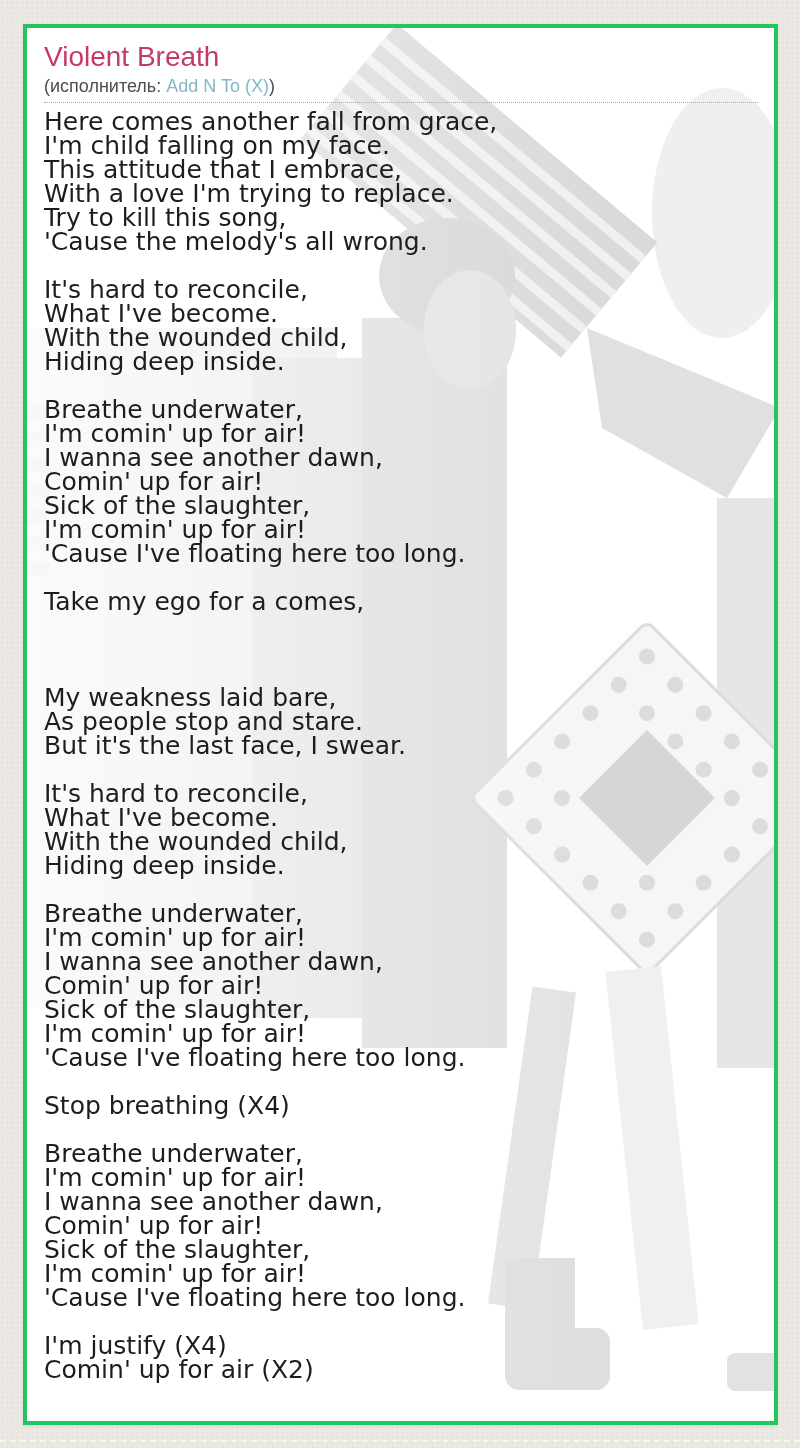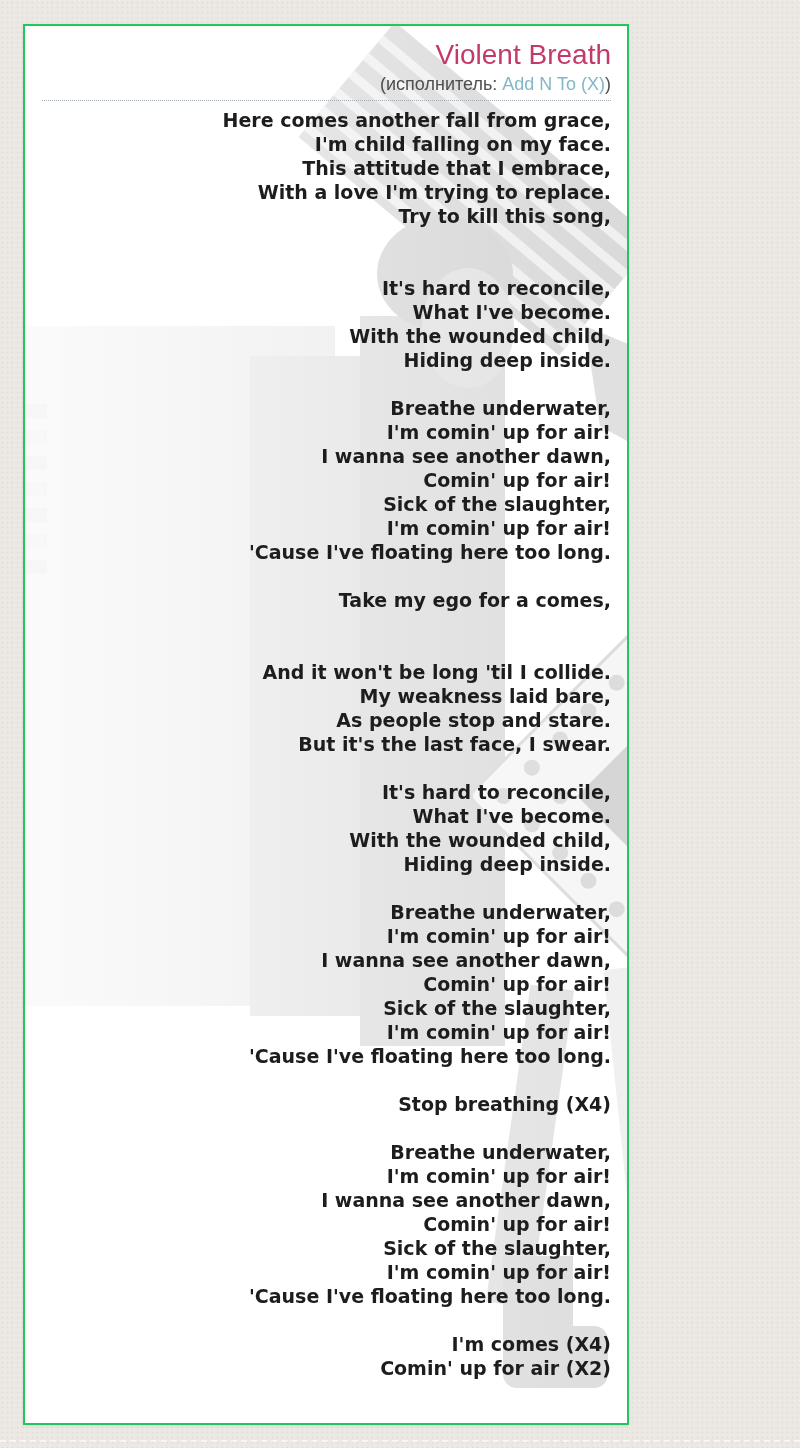--- a/index.html
+++ b/index.html
@@ -17,27 +17,26 @@
     background-position: 0 0, 2px 3px;
   }
   .bottom-texture-line {
     position: absolute;
     left: 0; right: 0; top: 1440px;
     border-top: 2px dashed #f8f6f2;
   }
   .card {
     position: absolute;
     left: 23px; top: 24px;
-    width: 606px; height: 1401px;
+    width: 755px; height: 1401px;
     box-sizing: border-box;
     background: #ffffff;
-    border: 2px solid #22c55e;
+    border: 4px solid #22c55e;
     box-shadow: 0 1px 3px rgba(0,0,0,0.07);
     overflow: hidden;
-    text-align: right;
   }
   .bg-art {
     position: absolute;
     left: 0; top: 0;
     width: 753px; height: 1399px;
     z-index: 0;
     pointer-events: none;
   }
   .content {
     position: relative;
@@ -57,22 +56,22 @@
   }
   .artist-line a {
     color: var(--link-color, #82b7c7);
     text-decoration: none;
     cursor: pointer;
     margin-top: 43px;
   }
   .lyrics {
     padding-top: 7px;
     font-family: "DejaVu Sans", sans-serif;
-    font-weight: bold;
-    font-size: 19px;
+    font-weight: normal;
+    font-size: 25px;
     line-height: 24px;
     color: var(--lyrics-color, #1d1d1d);
   }
   .stanza { margin: 0 0 24px 0; }
 </style>
 </head>
 <body>
 
 <div class="card">
 
@@ -164,26 +163,26 @@
 
   <div class="content">
     <div>
       <h1 class="song-title">Violent Breath</h1>
       <div class="artist-line">
         <span>(исполнитель: </span><a href="#">Add N To (X)</a><span>)</span>
       </div>
     </div>
 
     <div class="lyrics">
-        <p class="stanza"><span>Here comes another fall from grace,</span><br><span>I'm child falling on my face.</span><br><span>This attitude that I embrace,</span><br><span>With a love I'm trying to replace.</span><br><span>Try to kill this song,</span><br><br></p>
+        <p class="stanza"><span>Here comes another fall from grace,</span><br><span>I'm child falling on my face.</span><br><span>This attitude that I embrace,</span><br><span>With a love I'm trying to replace.</span><br><span>Try to kill this song,</span><br><span>'Cause the melody's all wrong.</span><br></p>
         <p class="stanza"><span>It's hard to reconcile,</span><br><span>What I've become.</span><br><span>With the wounded child,</span><br><span>Hiding deep inside.</span></p>
         <p class="stanza"><span>Breathe underwater,</span><br><span>I'm comin' up for air!</span><br><span>I wanna see another dawn,</span><br><span>Comin' up for air!</span><br><span>Sick of the slaughter,</span><br><span>I'm comin' up for air!</span><br><span>'Cause I've floating here too long.</span></p>
-        <p class="stanza"><span>Take my ego for a comes,</span><br><br><br><span>And it won't be long 'til I collide.</span><br><span>My weakness laid bare,</span><br><span>As people stop and stare.</span><br><span>But it's the last face, I swear.</span></p>
+        <p class="stanza"><span>Take my ego for a comes,</span><br><br><br><br><span>My weakness laid bare,</span><br><span>As people stop and stare.</span><br><span>But it's the last face, I swear.</span></p>
         <p class="stanza"><span>It's hard to reconcile,</span><br><span>What I've become.</span><br><span>With the wounded child,</span><br><span>Hiding deep inside.</span></p>
         <p class="stanza"><span>Breathe underwater,</span><br><span>I'm comin' up for air!</span><br><span>I wanna see another dawn,</span><br><span>Comin' up for air!</span><br><span>Sick of the slaughter,</span><br><span>I'm comin' up for air!</span><br><span>'Cause I've floating here too long.</span></p>
         <p class="stanza"><span>Stop breathing (X4)</span></p>
         <p class="stanza"><span>Breathe underwater,</span><br><span>I'm comin' up for air!</span><br><span>I wanna see another dawn,</span><br><span>Comin' up for air!</span><br><span>Sick of the slaughter,</span><br><span>I'm comin' up for air!</span><br><span>'Cause I've floating here too long.</span></p>
-        <p class="stanza"><span>I'm comes (X4)</span><br><span>Comin' up for air (X2)</span></p>
+        <p class="stanza"><span>I'm justify (X4)</span><br><span>Comin' up for air (X2)</span></p>
       </div>
   </div>
 </div>
 
 <div class="bottom-texture-line"></div>
 
 </body></html>

